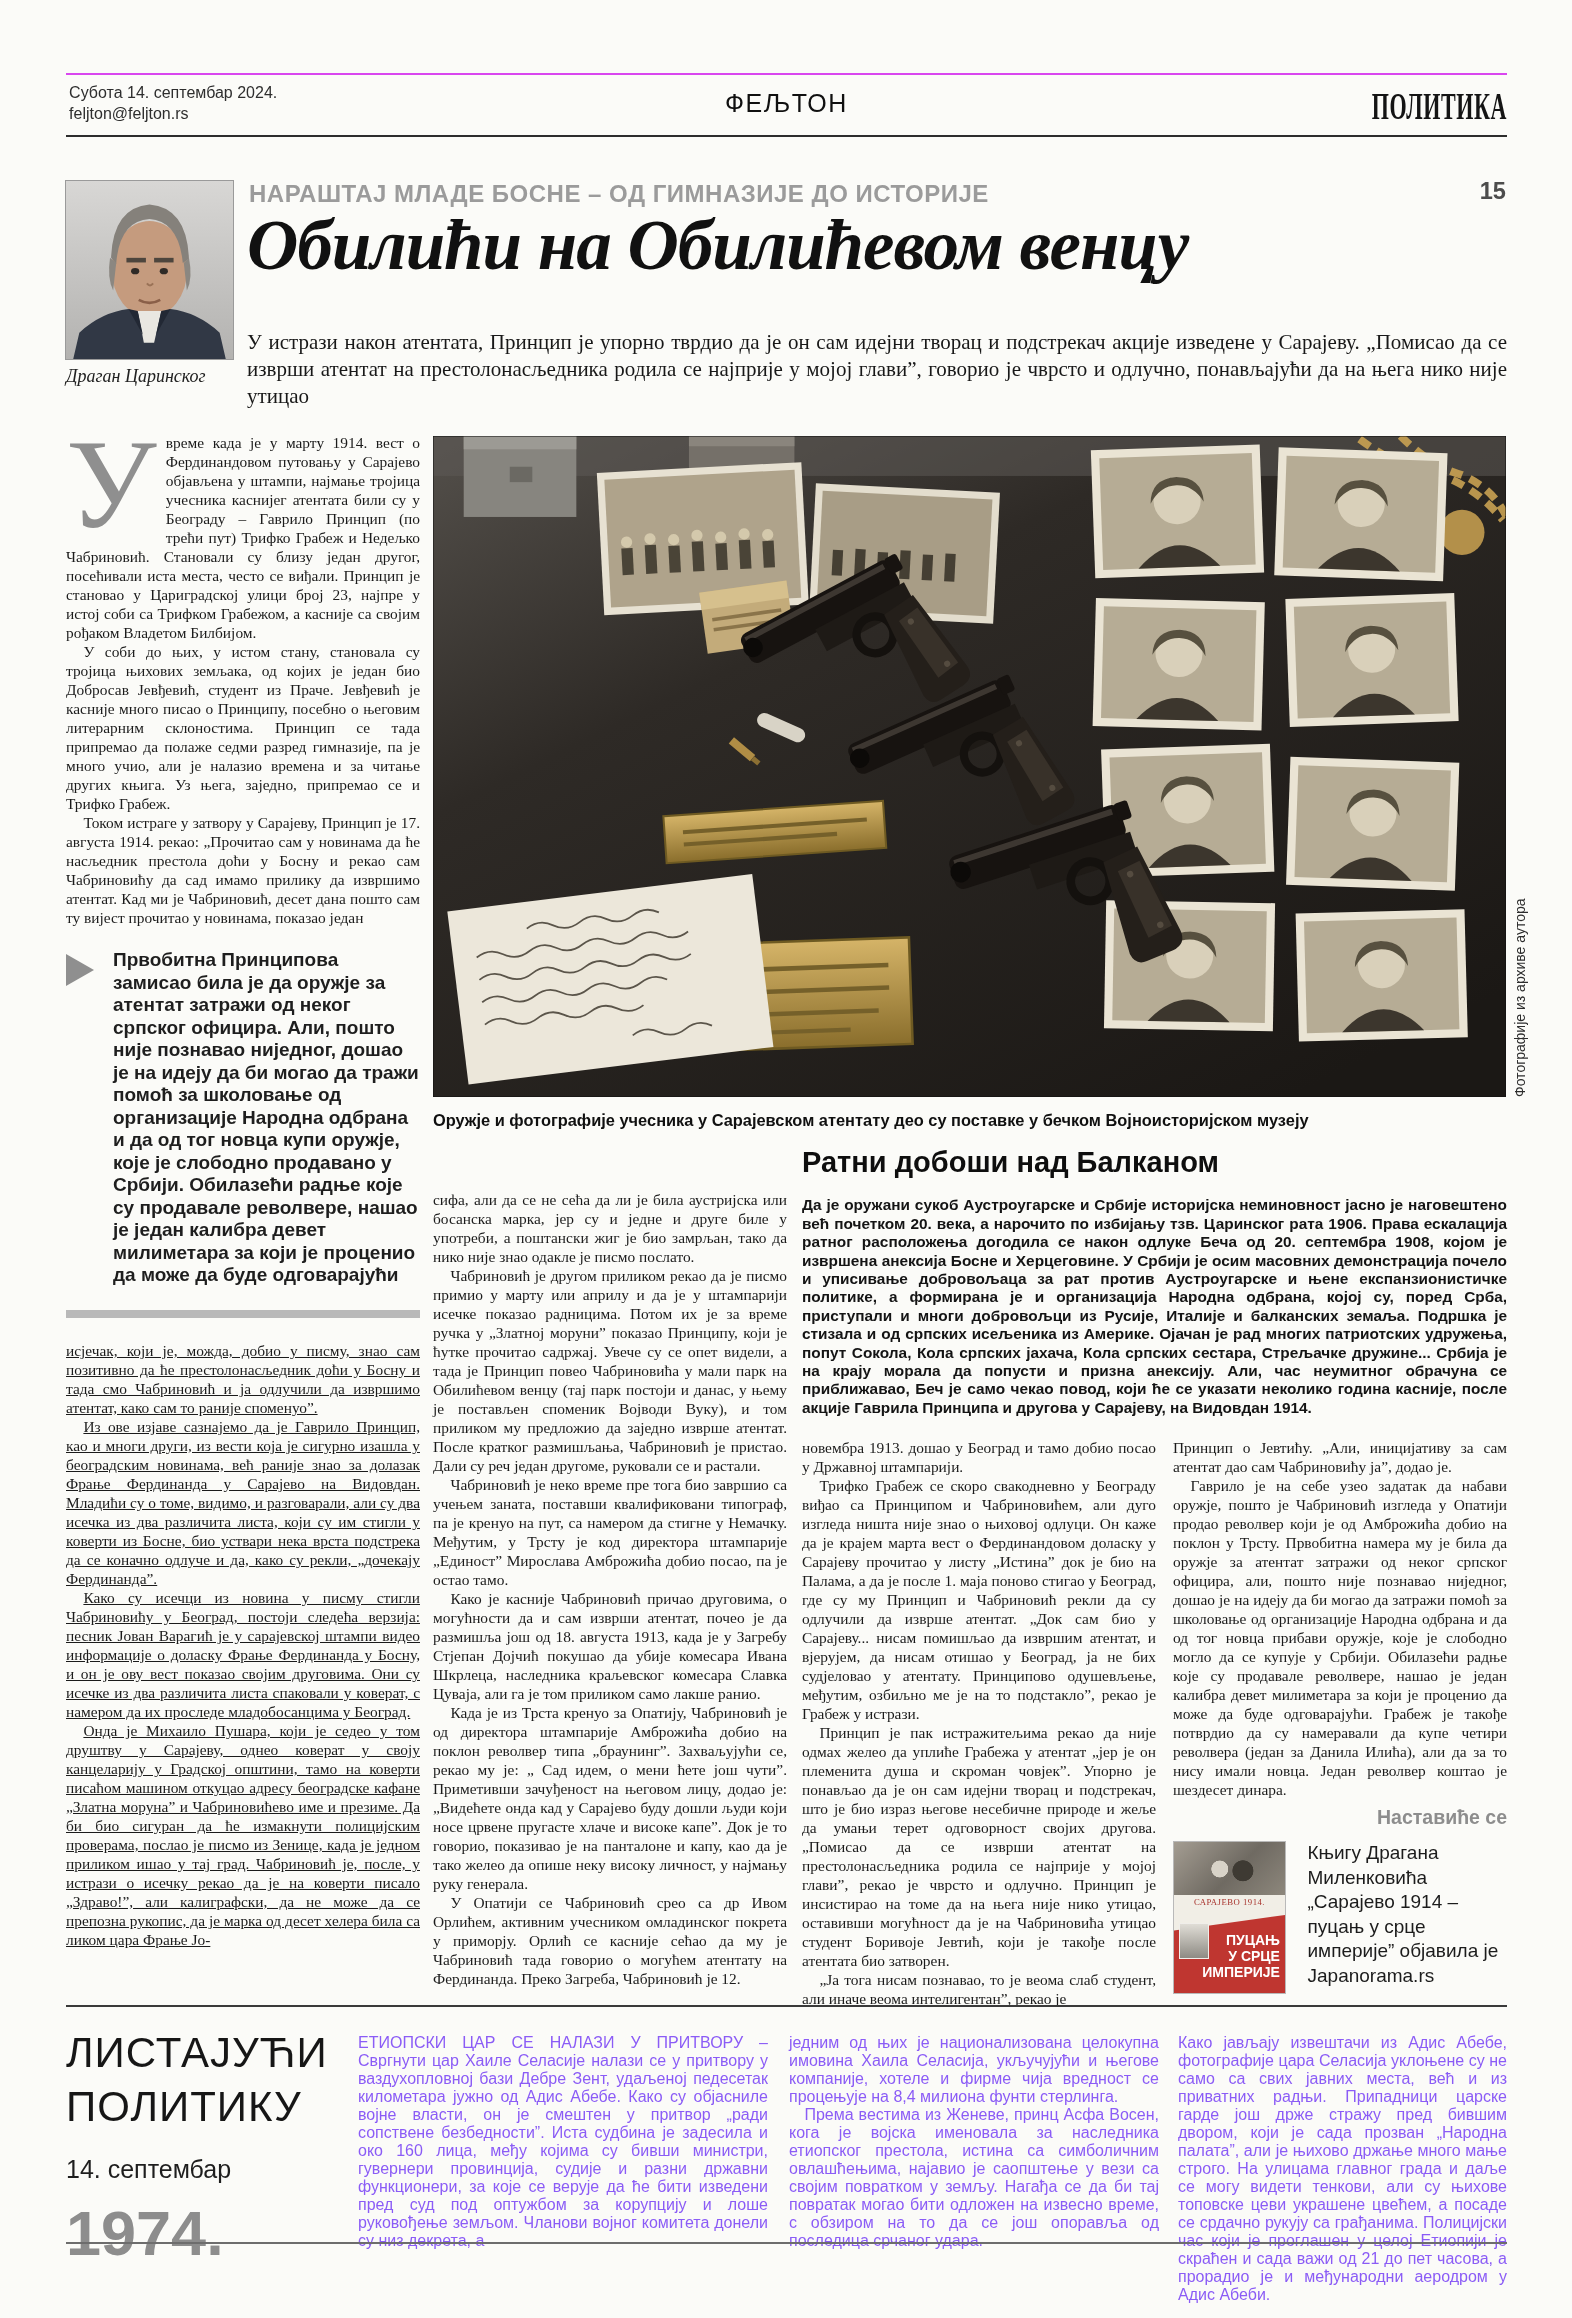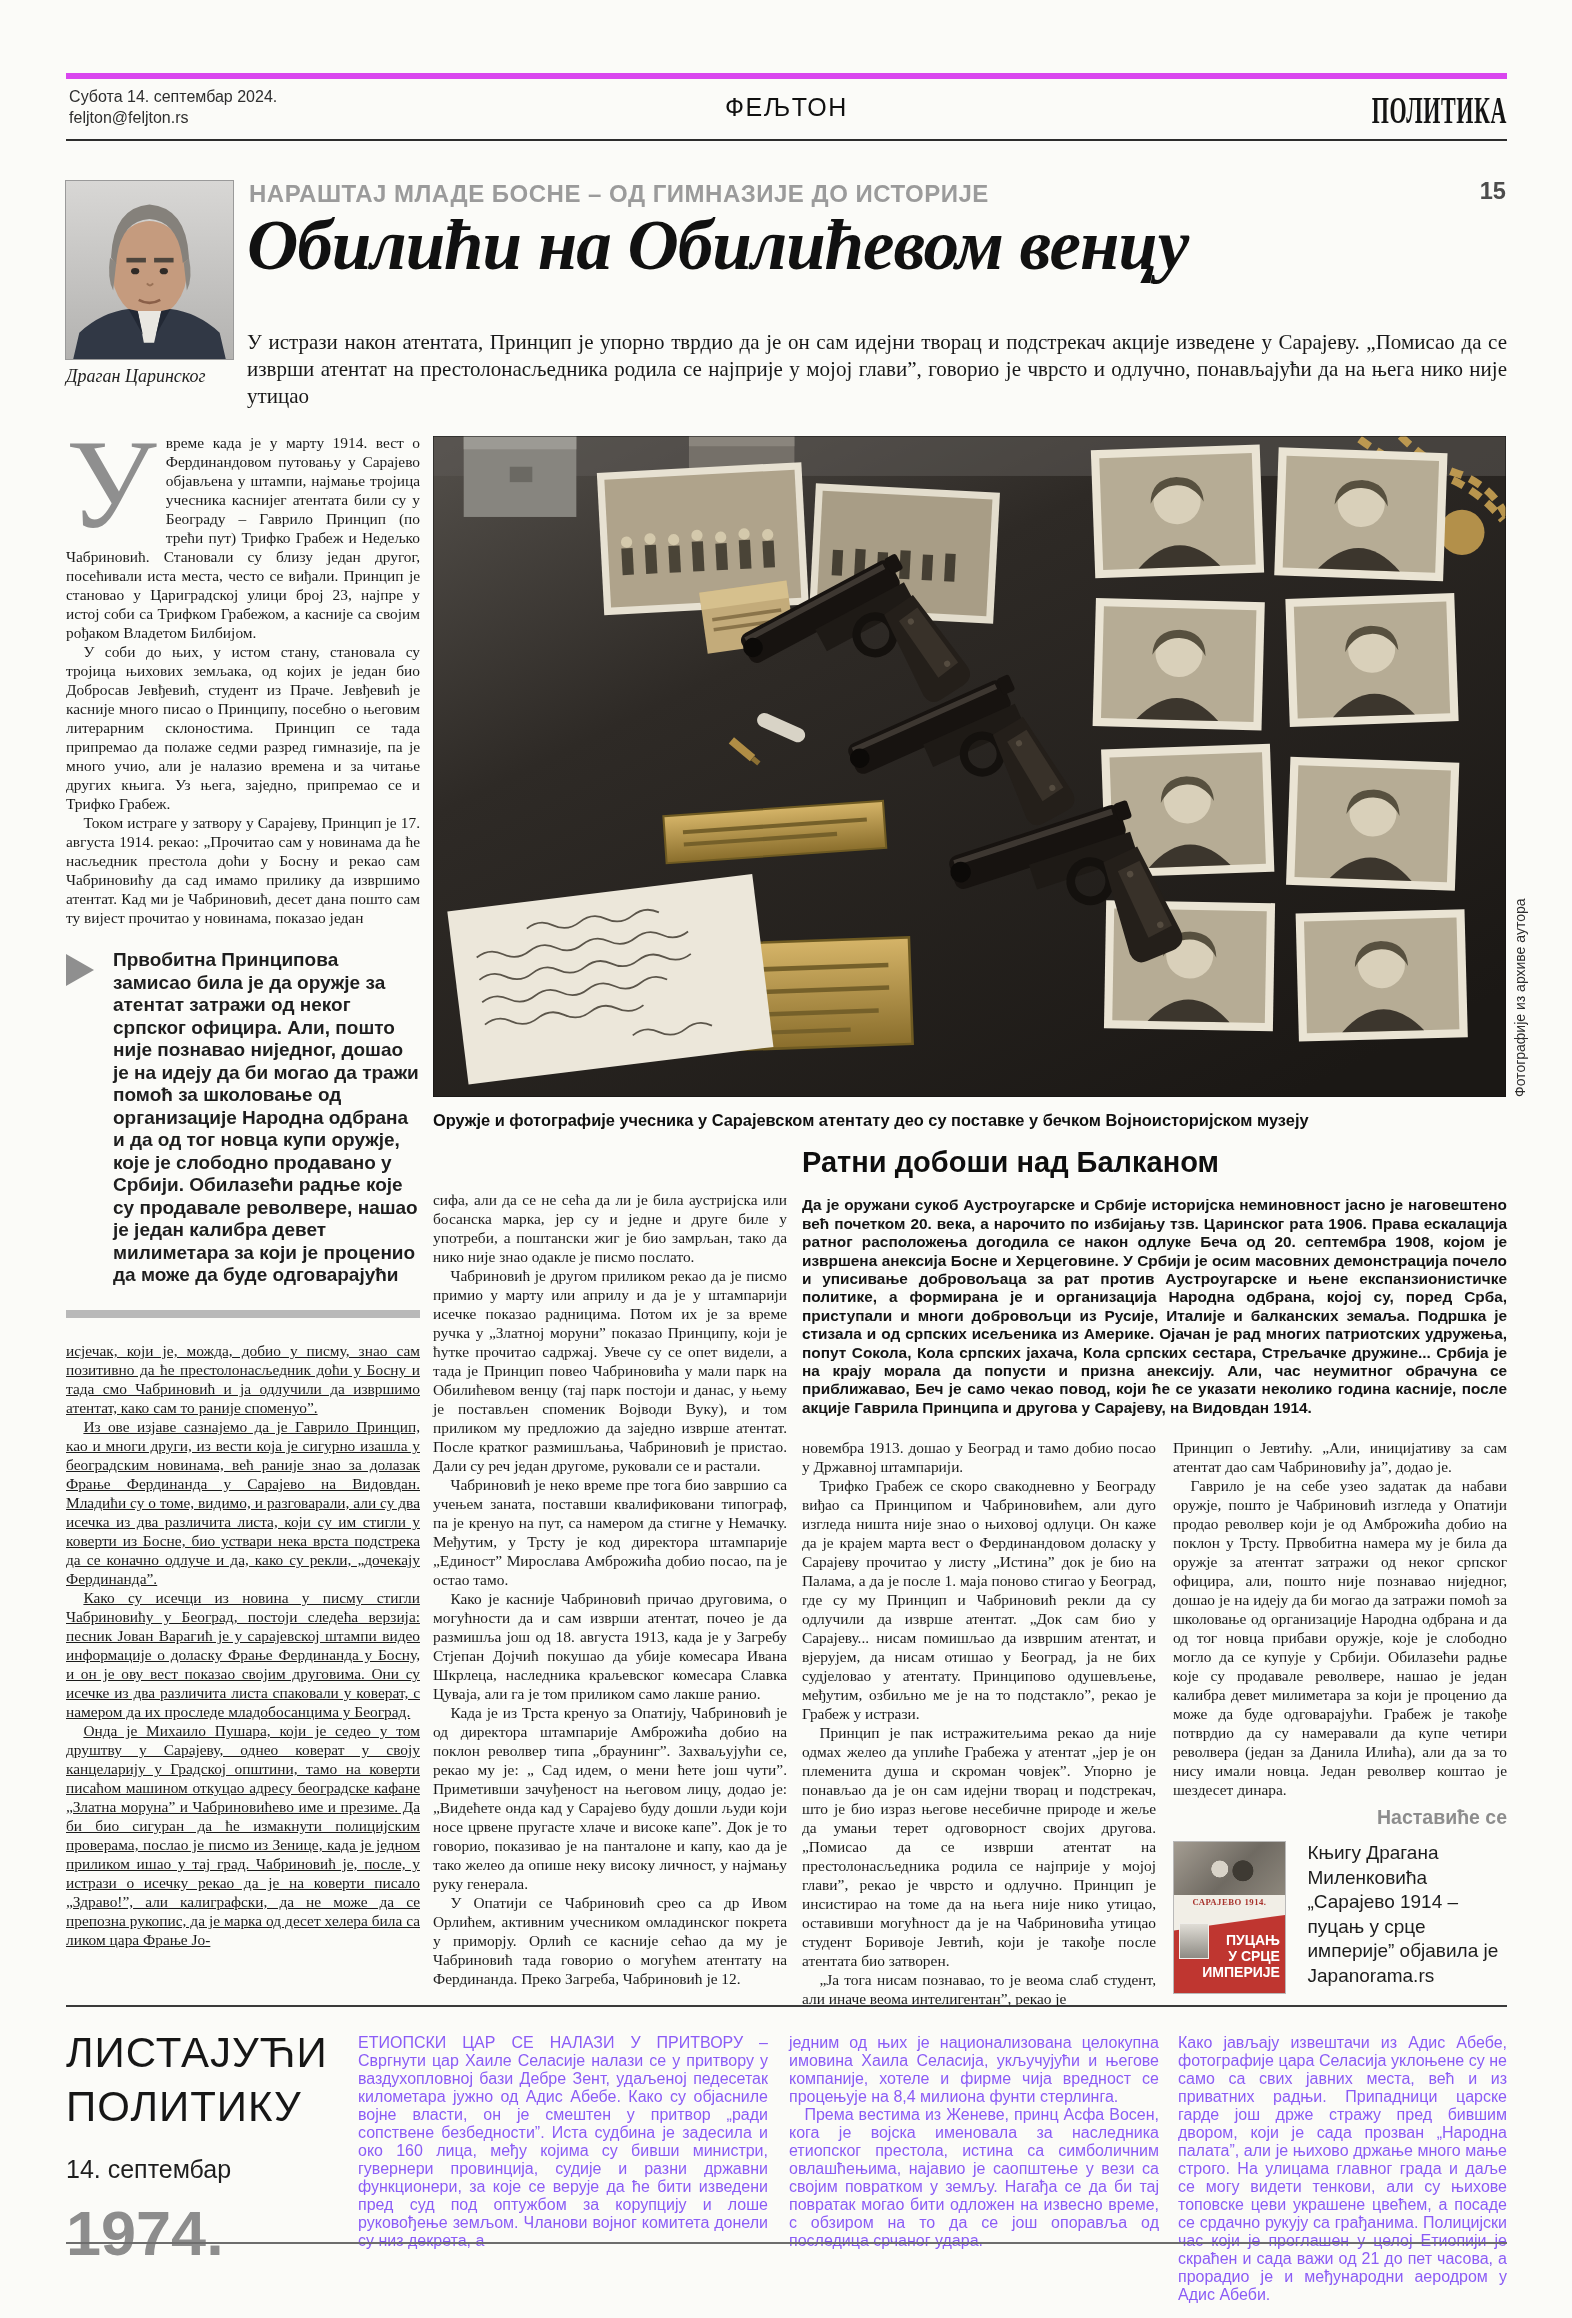--- a/index.html
+++ b/index.html
@@ -2,21 +2,21 @@
 <html style="font-size:8.2px"><head>
 <meta charset="utf-8">
 <style>
   html,body{margin:0;padding:0;background:#d9d9d9;}
   .page{position:relative;width:1573px;height:2319px;background:#fbfbf8;color:#1b1b1b;
         font-family:"Liberation Serif",serif;overflow:hidden;}
   .sans{font-family:"Liberation Sans",sans-serif;}
 
   
   .masthead-bar{position:absolute;left:66px;top:73px;width:1441px;height:60px;
-    border-top:6px solid #d946ef;border-bottom:2px solid #2d2d2d;}
+    border-top:2px solid #d946ef;border-bottom:2px solid #2d2d2d;}
   .hdr-date{position:absolute;left:3.1px;top:8.2px;font-family:"Liberation Sans",sans-serif;
     font-size:16px;line-height:20.5px;color:#2e2e2e;}
   .hdr-section{position:absolute;left:50%;transform:translateX(-50%);top:14.3px;
     font-family:Liberation Sans, sans-serif;font-size:25px;letter-spacing:1.5px;color:#101010;}
   .hdr-logo{position:absolute;right:0;top:9.2px;font-family:"Liberation Serif",serif;
     font-weight:bold;font-size:38px;letter-spacing:1px;transform:scaleX(0.58);
     transform-origin:100% 50%;color:#141414;white-space:nowrap;}
 
   
   .kicker{position:absolute;left:249px;top:180px;width:1075px;font-family:"Liberation Sans",sans-serif;
@@ -68,21 +68,21 @@
   
   .promo{position:absolute;left:1173px;top:1841px;width:334px;display:flex;gap:21.5px;}
   .promo-cover{position:relative;width:111px;height:151px;background:#f1eee6;
     border:0.5px solid #b9b9b9;overflow:hidden;flex:0 0 auto;}
   .cover-photo{position:absolute;top:0;left:0;right:0;height:53px;
     background:linear-gradient(135deg,#a49d92 0%,#6f6a62 55%,#8d877c 100%);}
   .cover-photo::after{content:"";position:absolute;left:15.4px;top:9.2px;width:77px;height:36px;
     background:radial-gradient(circle at 40% 50%, #d8d3c8 0 8.2px, transparent 8.7px),
                radial-gradient(circle at 70% 55%, #3e3a33 0 10.2px, transparent 10.8px);}
   .cover-header{position:absolute;top:55px;width:100%;text-align:center;color:#a8322c;
-    font-weight:bold;font-size:8.7px;letter-spacing:0.5px;}
+    font-weight:normal;font-size:8.7px;letter-spacing:0.5px;}
   .cover-red{position:absolute;bottom:0;left:0;right:0;height:78px;background:#bf3630;
     clip-path:polygon(0 20%,100% 0,100% 100%,0 100%);}
   .cover-portrait{position:absolute;left:5.1px;bottom:34px;width:28px;height:34px;
     background:linear-gradient(#e0ddd6,#8e8b84);border:1.5px solid #f0eeea;}
   .cover-title{position:absolute;right:5.1px;bottom:13.3px;text-align:right;color:#fff;
     font-family:"Liberation Sans",sans-serif;font-weight:bold;font-size:14px;line-height:16px;}
   .promo-text{font-family:"Liberation Sans",sans-serif;font-size:19px;line-height:24.6px;color:#1c1c1c;}
 
   
   .divider-main{position:absolute;left:66px;top:2005px;width:1441px;height:1.5px;background:#3a3a3a;}

